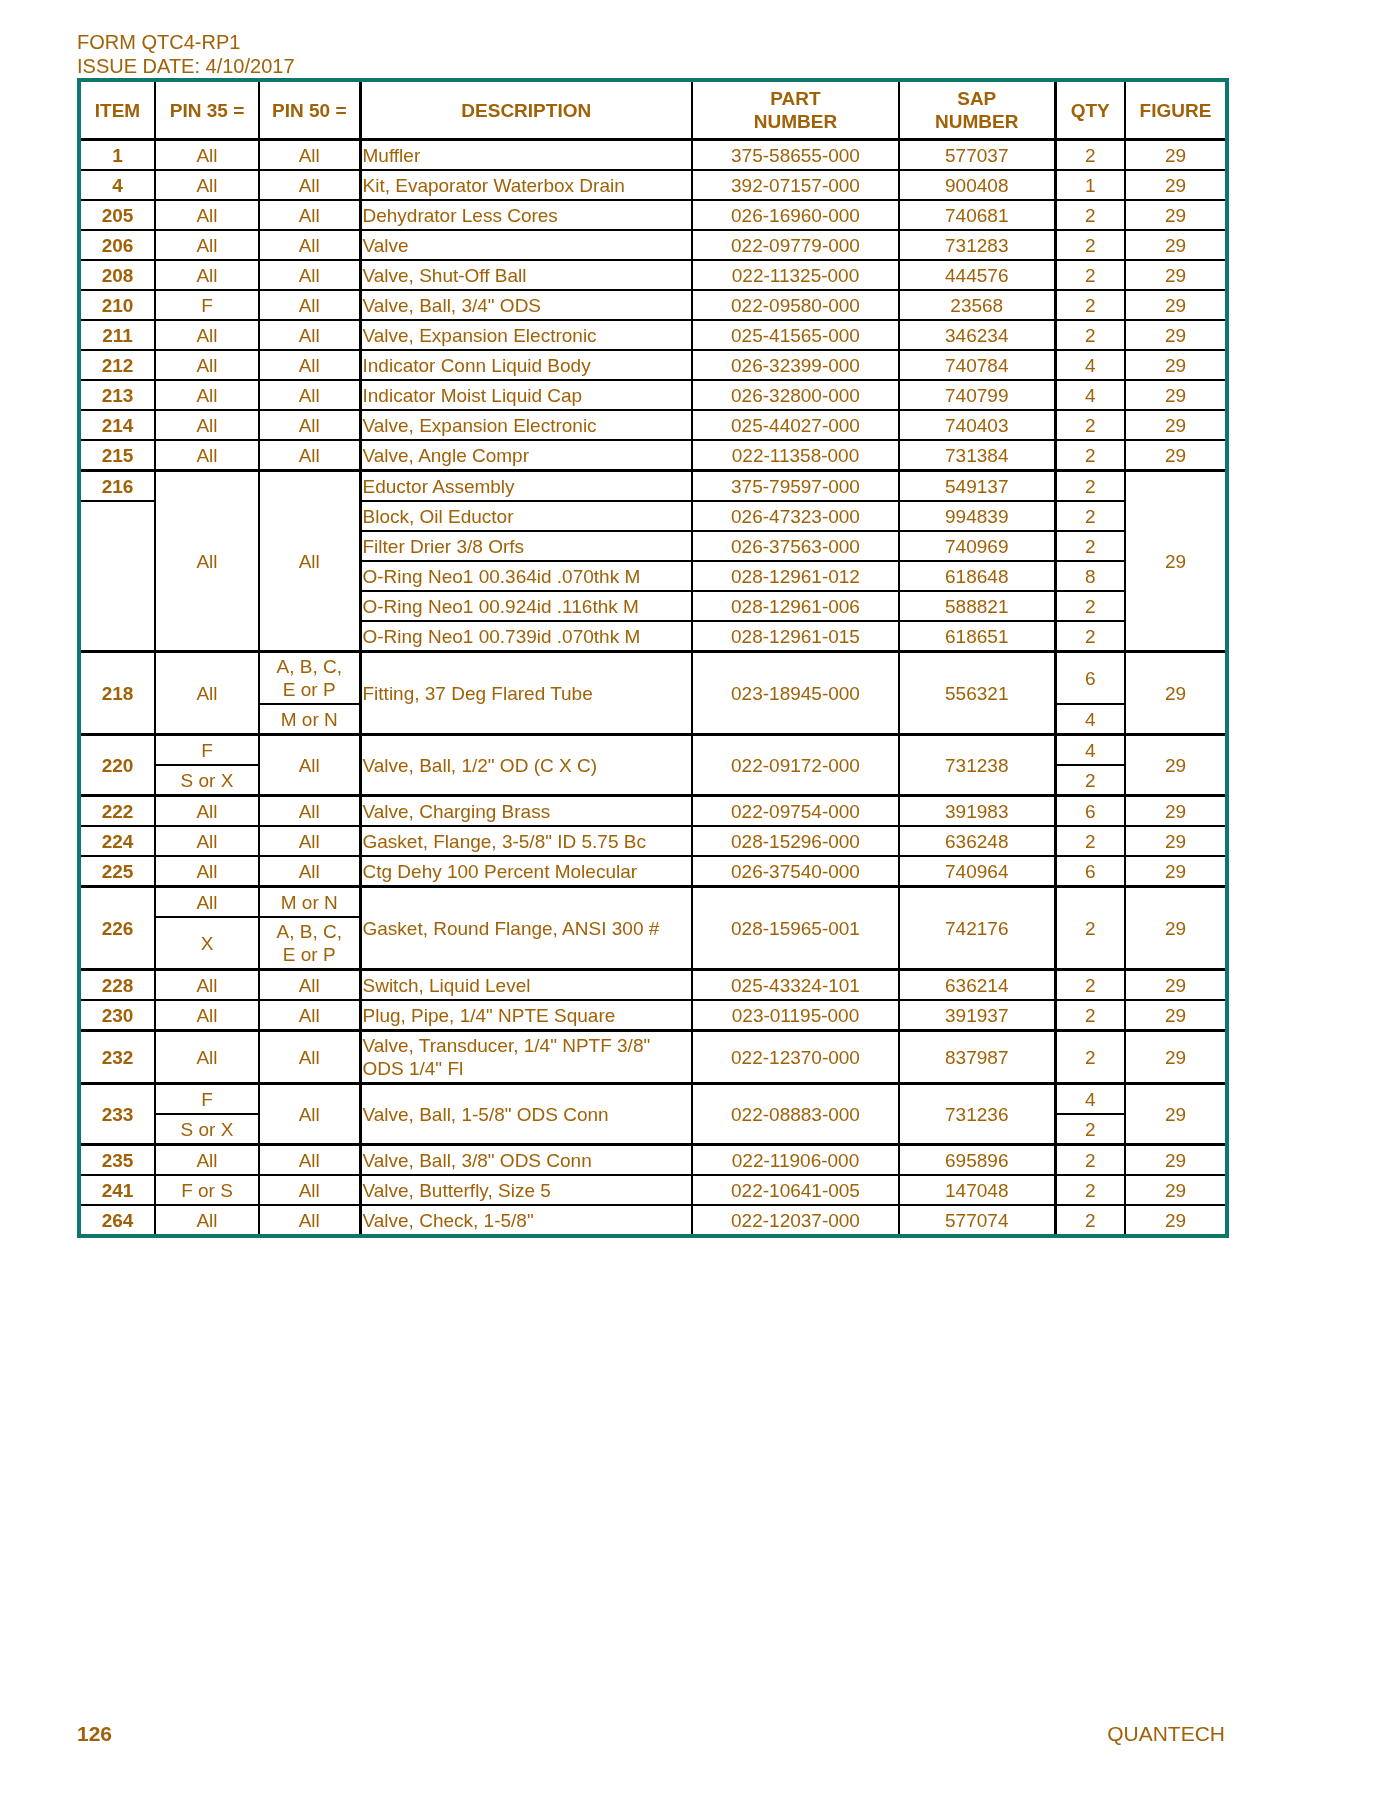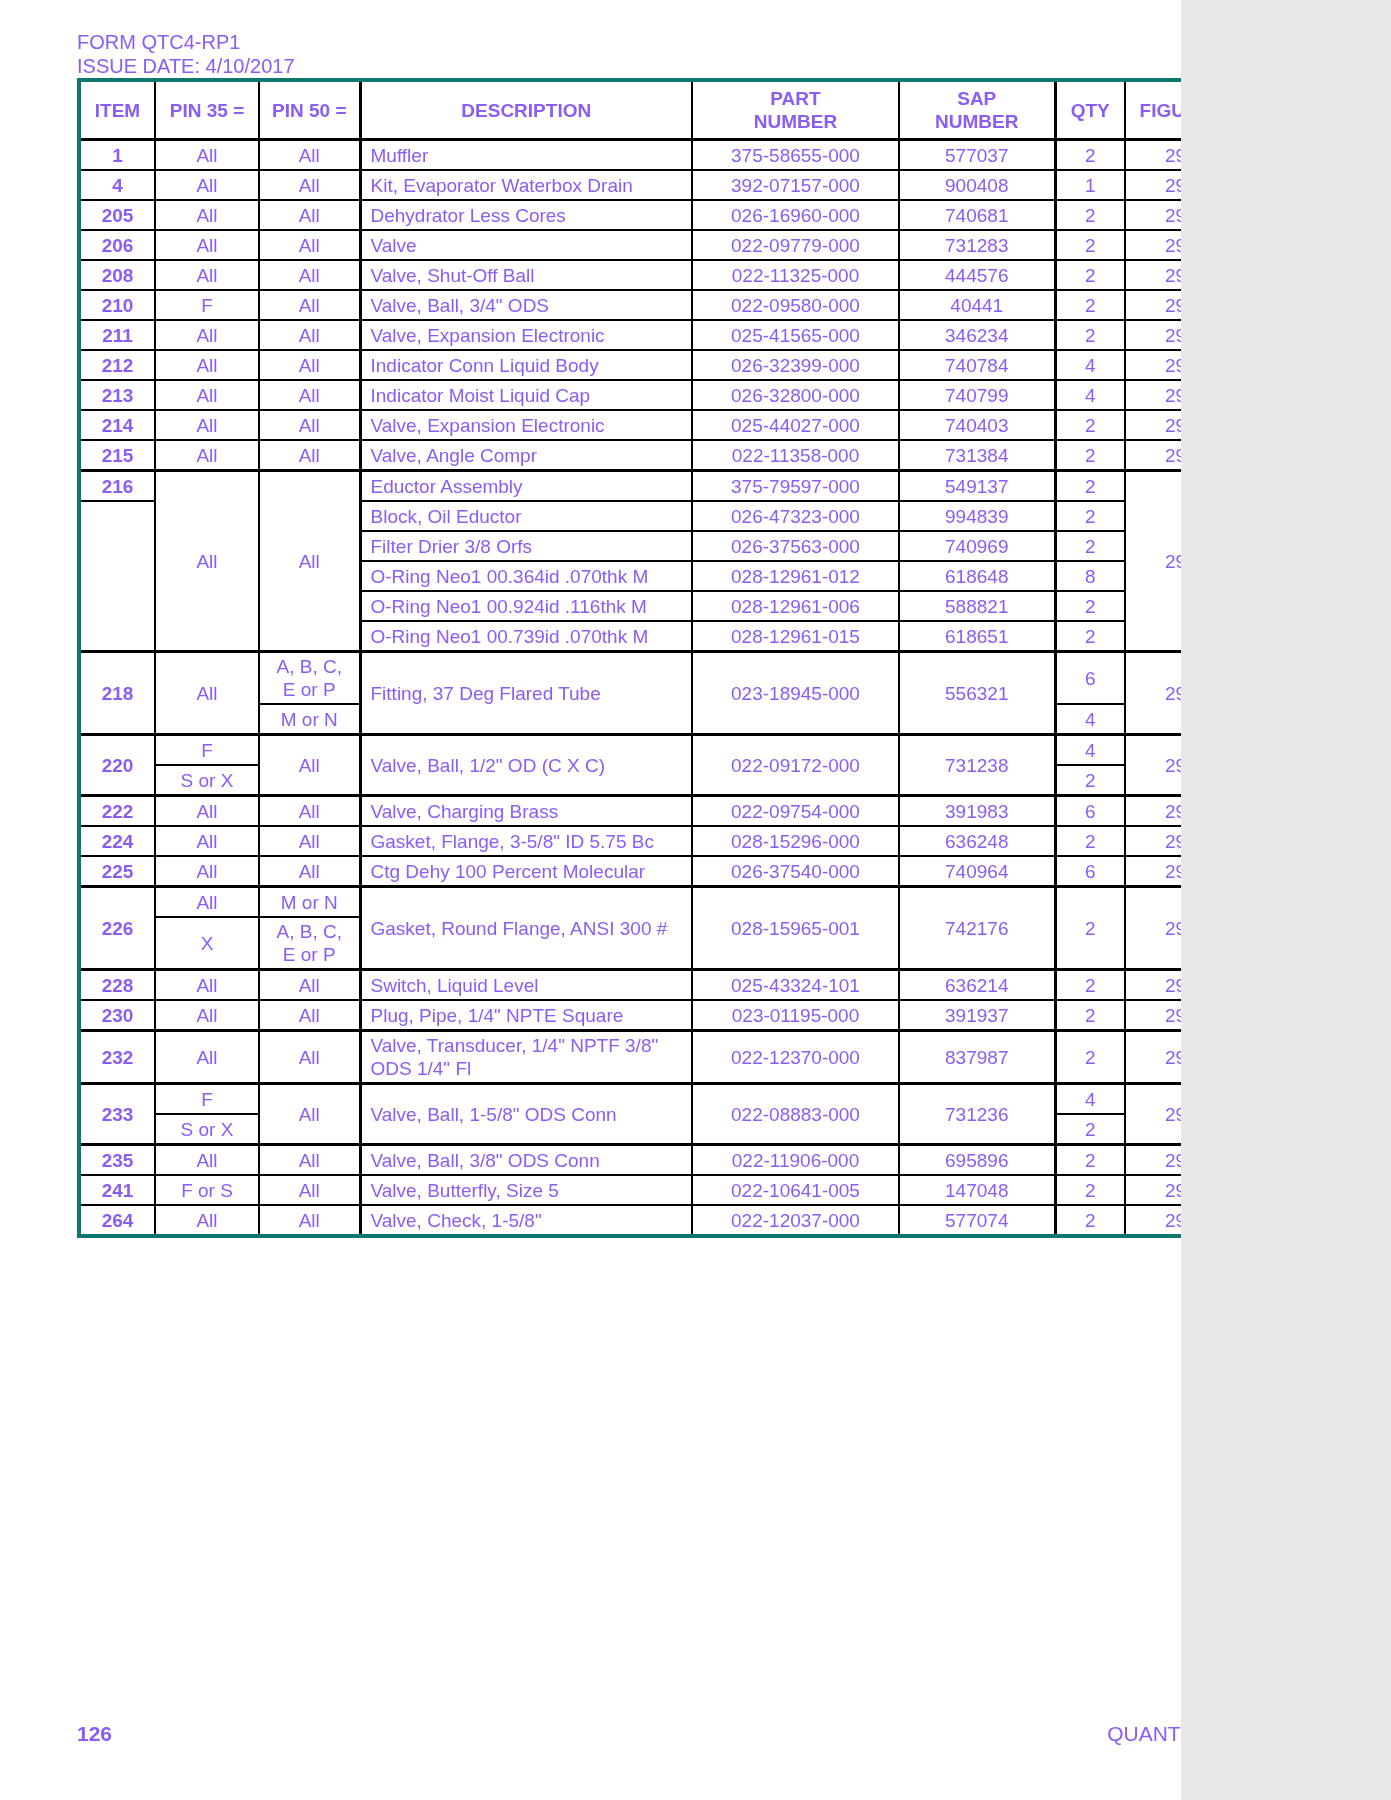--- a/index.html
+++ b/index.html
@@ -1,22 +1,22 @@
 <!DOCTYPE html>
 <html><head>
 <meta charset="utf-8">
 <style>
   html, body { margin: 0; padding: 0; background: #e8e8e8; }
   .page {
     position: relative;
-    width: 1181px;
+    width: 1391px;
     height: 1800px;
     background: #ffffff;
     font-family: "Liberation Sans", "DejaVu Sans", sans-serif;
-    color: #8b5cf6;
+    color: #a16207;
     overflow: hidden;
   }
   .content { position: absolute; left: 77px; top: 30px; width: 1148px; }
   .form-block { font-size: 20px; line-height: 24px; }
   .doc-title { margin-top: 28px; margin-bottom: 20px; font-size: 24px; }
   .doc-title .b { font-weight: bold; }
 
   table.parts {
     border-collapse: collapse;
     table-layout: fixed;
@@ -42,21 +42,21 @@
     font-weight: bold;
     padding: 5px 2px;
     height: 46px;
     border-bottom-width: 3px;
   }
   
   table.parts tr.thick > td { border-top-width: 3px; }
   
   table.parts td { height: 24px; }
   table.parts td.c-item { font-weight: bold; }
-  table.parts td.c-desc { text-align: left; padding-left: 9px; }
+  table.parts td.c-desc { text-align: left; padding-left: 1px; }
 
   .footer {
     position: absolute;
     left: 77px;
     top: 1722px;
     width: 1148px;
     display: flex;
     justify-content: space-between;
     align-items: baseline;
     font-size: 21px;
@@ -149,21 +149,21 @@
             <td class="c-sap">444576</td>
             <td class="c-qty">2</td>
             <td class="c-figure">29</td>
           </tr>
           <tr>
             <td class="c-item">210</td>
             <td class="c-pin35">F</td>
             <td class="c-pin50">All</td>
             <td class="c-desc">Valve, Ball, 3/4" ODS</td>
             <td class="c-part">022-09580-000</td>
-            <td class="c-sap">40441</td>
+            <td class="c-sap">23568</td>
             <td class="c-qty">2</td>
             <td class="c-figure">29</td>
           </tr>
           <tr>
             <td class="c-item">211</td>
             <td class="c-pin35">All</td>
             <td class="c-pin50">All</td>
             <td class="c-desc">Valve, Expansion Electronic</td>
             <td class="c-part">025-41565-000</td>
             <td class="c-sap">346234</td>

